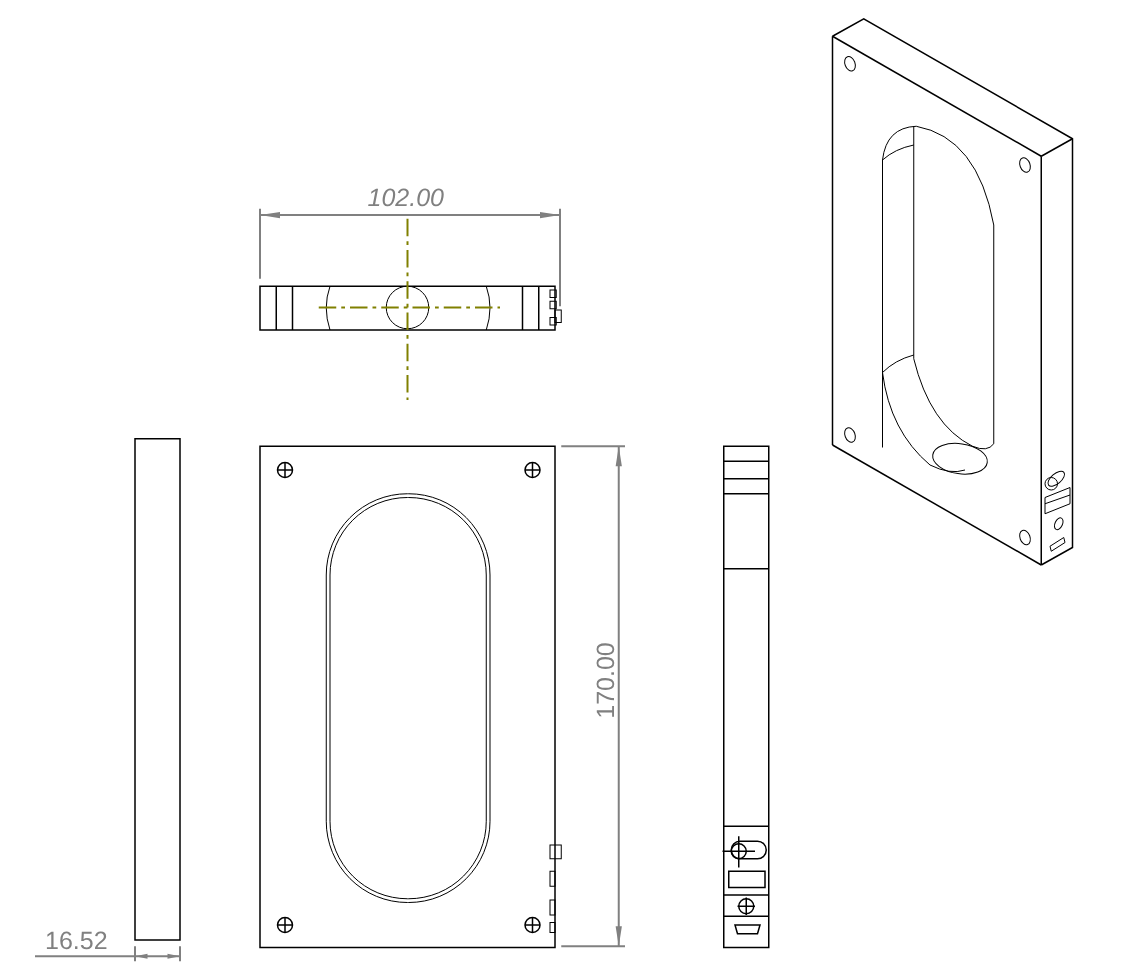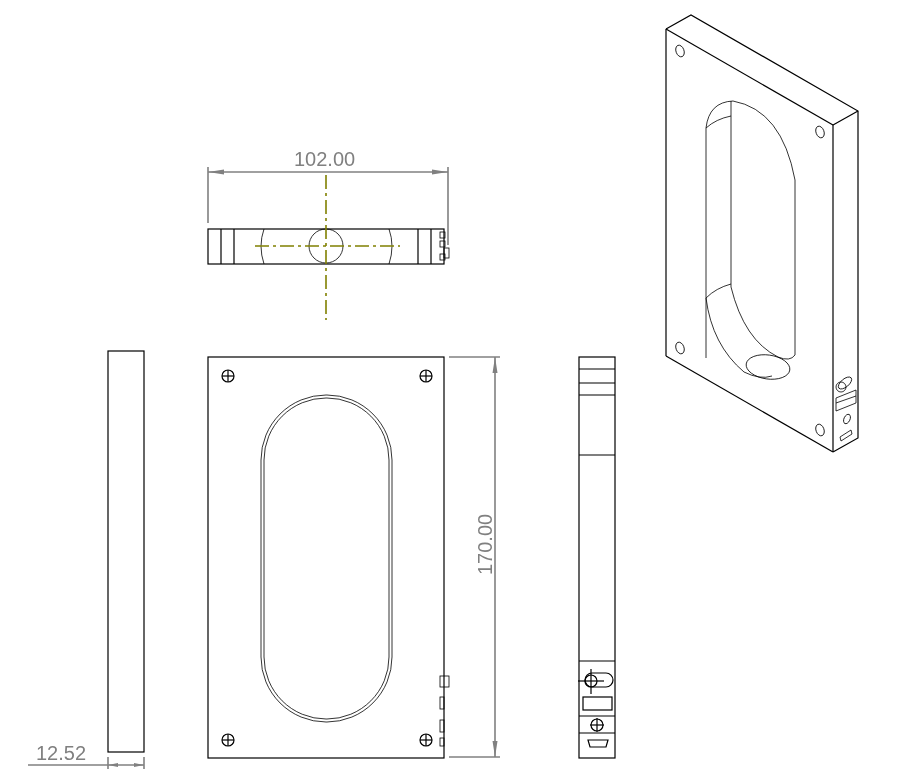--- a/index.html
+++ b/index.html
@@ -3,21 +3,21 @@
   <meta charset="utf-8">
   <style>
     html, body { margin: 0; padding: 0; background: #ffffff; }
     body { width: 904px; height: 784px; position: relative; overflow: hidden; font-family: "Liberation Sans", sans-serif; }
     svg.drawing { position: absolute; left: 0; top: 0; }
     .ln { stroke: #000; stroke-width: 1.2; fill: none; }
     .thin { stroke: #000; stroke-width: 0.8; fill: none; }
     .dim { stroke: #808080; stroke-width: 1.6; fill: none; }
     .center { stroke: #808000; stroke-width: 1.6; fill: none; stroke-dasharray: 14 4 3 4; }
     .dimtxt { position: absolute; color: #808080; font-size: 20px; font-family: "Liberation Sans", sans-serif; line-height: 1; white-space: nowrap; }
-    #dim-102 { left: 294px; top: 149px; }
+    #dim-102 { left: 294px; top: 149px; font-style: italic; }
     #dim-15 { left: 36px; top: 743px; }
     #dim-170 { left: 475px; top: 575px; transform: rotate(-90deg); transform-origin: 0 0; }
   </style>
 </head>
 <body>
 
 <svg class="drawing" width="904" height="784" viewBox="0 0 904 784" xmlns="http://www.w3.org/2000/svg">
 
   <g>
     <rect class="ln" x="208" y="229" width="236" height="35"></rect>
@@ -142,14 +142,14 @@
     <ellipse class="thin" cx="845" cy="383" rx="8" ry="4" transform="rotate(-40 845 383)"></ellipse>
     <ellipse class="thin" cx="841" cy="387" rx="5" ry="5"></ellipse>
     <polygon class="thin" points="836,398 856,390 856,403 836,411"></polygon>
     <line class="thin" x1="836" y1="403" x2="856" y2="396"></line>
     <ellipse class="thin" cx="847" cy="419" rx="3" ry="5" transform="rotate(25 847 419)"></ellipse>
     <polygon class="thin" points="840,437 851,430 852,434 841,441"></polygon>
   </g>
 </svg>
 
 <div class="dimtxt" id="dim-102">102.00</div>
-<div class="dimtxt" id="dim-15">12.52</div>
+<div class="dimtxt" id="dim-15">16.52</div>
 <div class="dimtxt" id="dim-170">170.00</div>
 
 </body></html>

